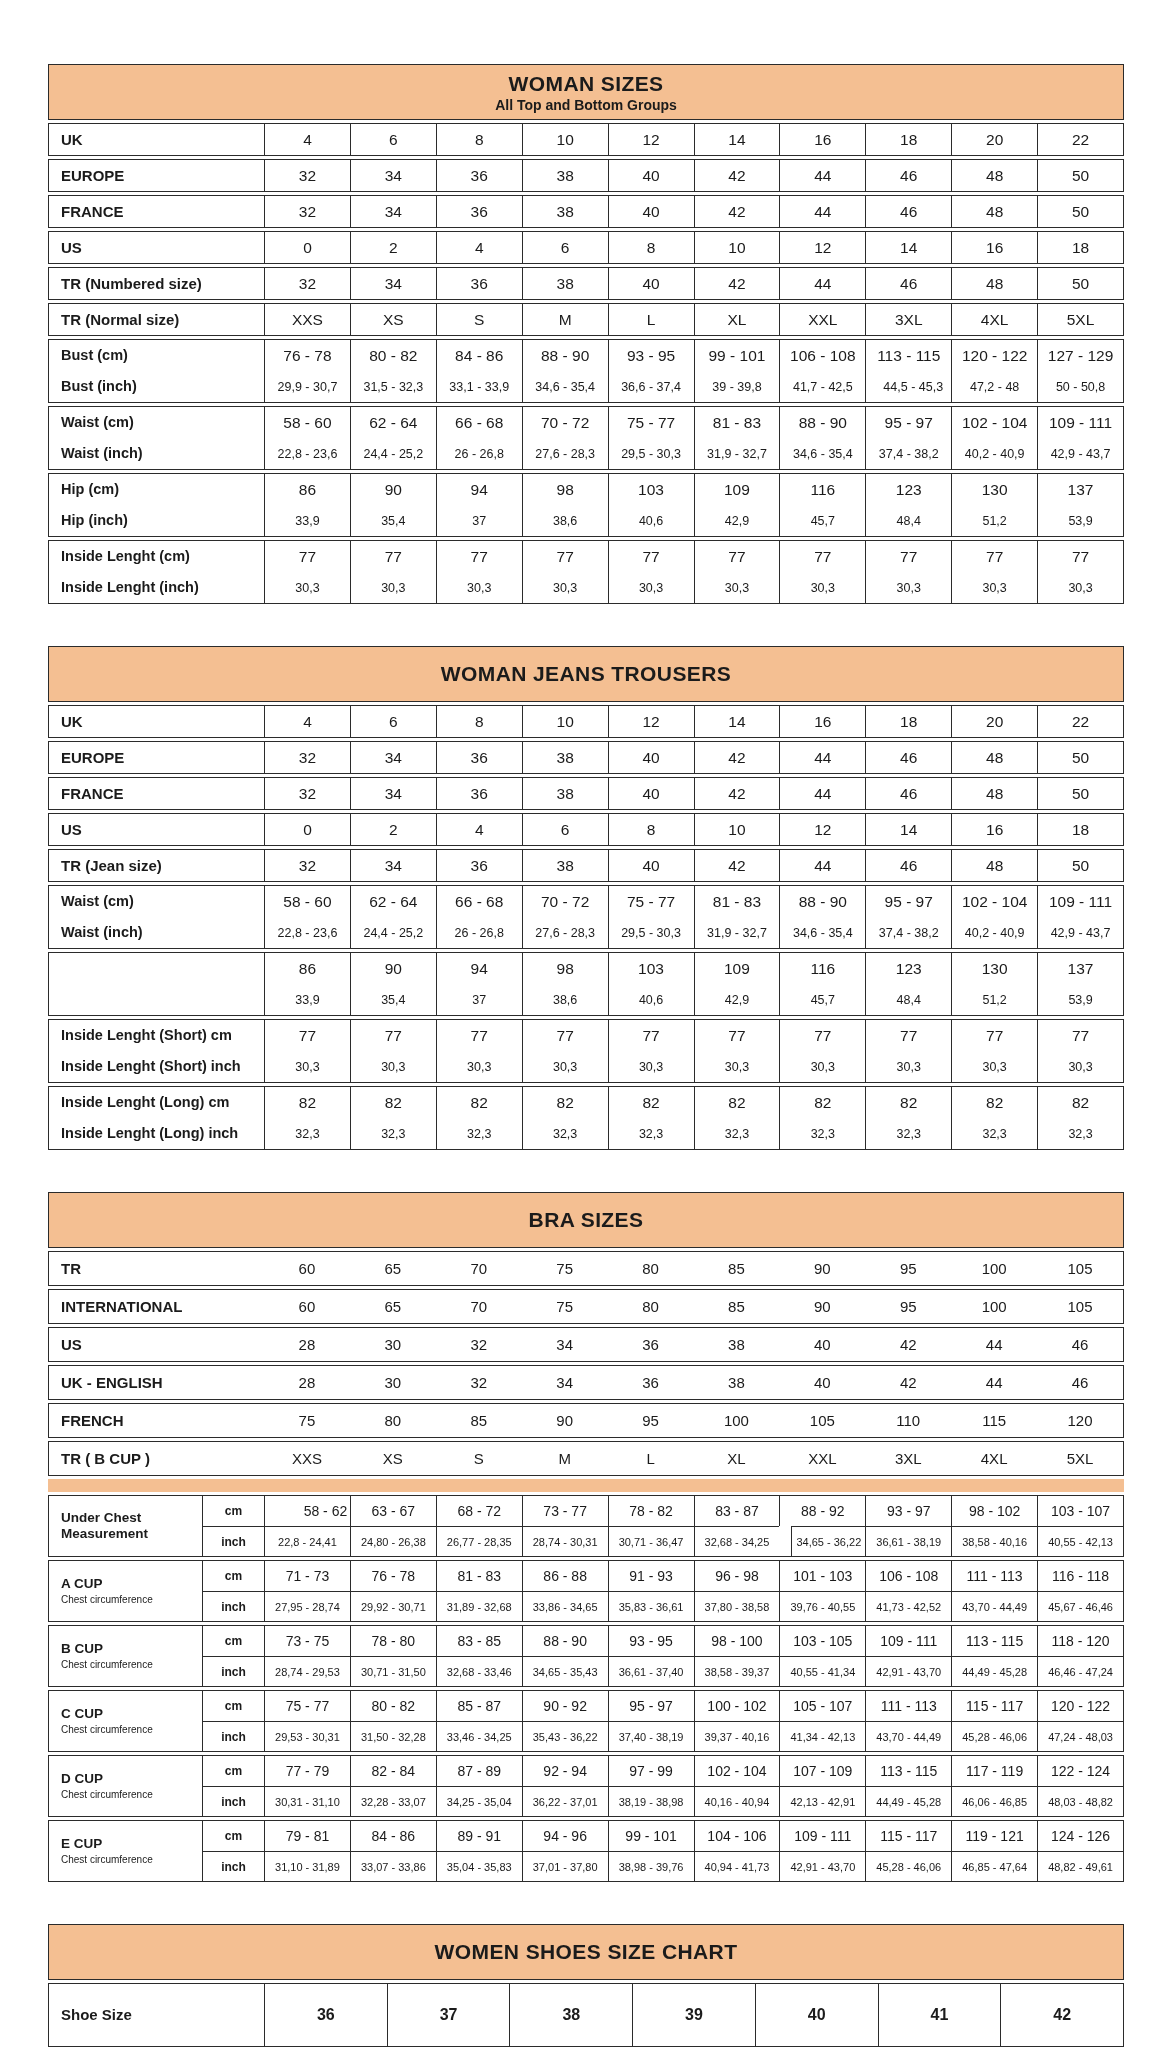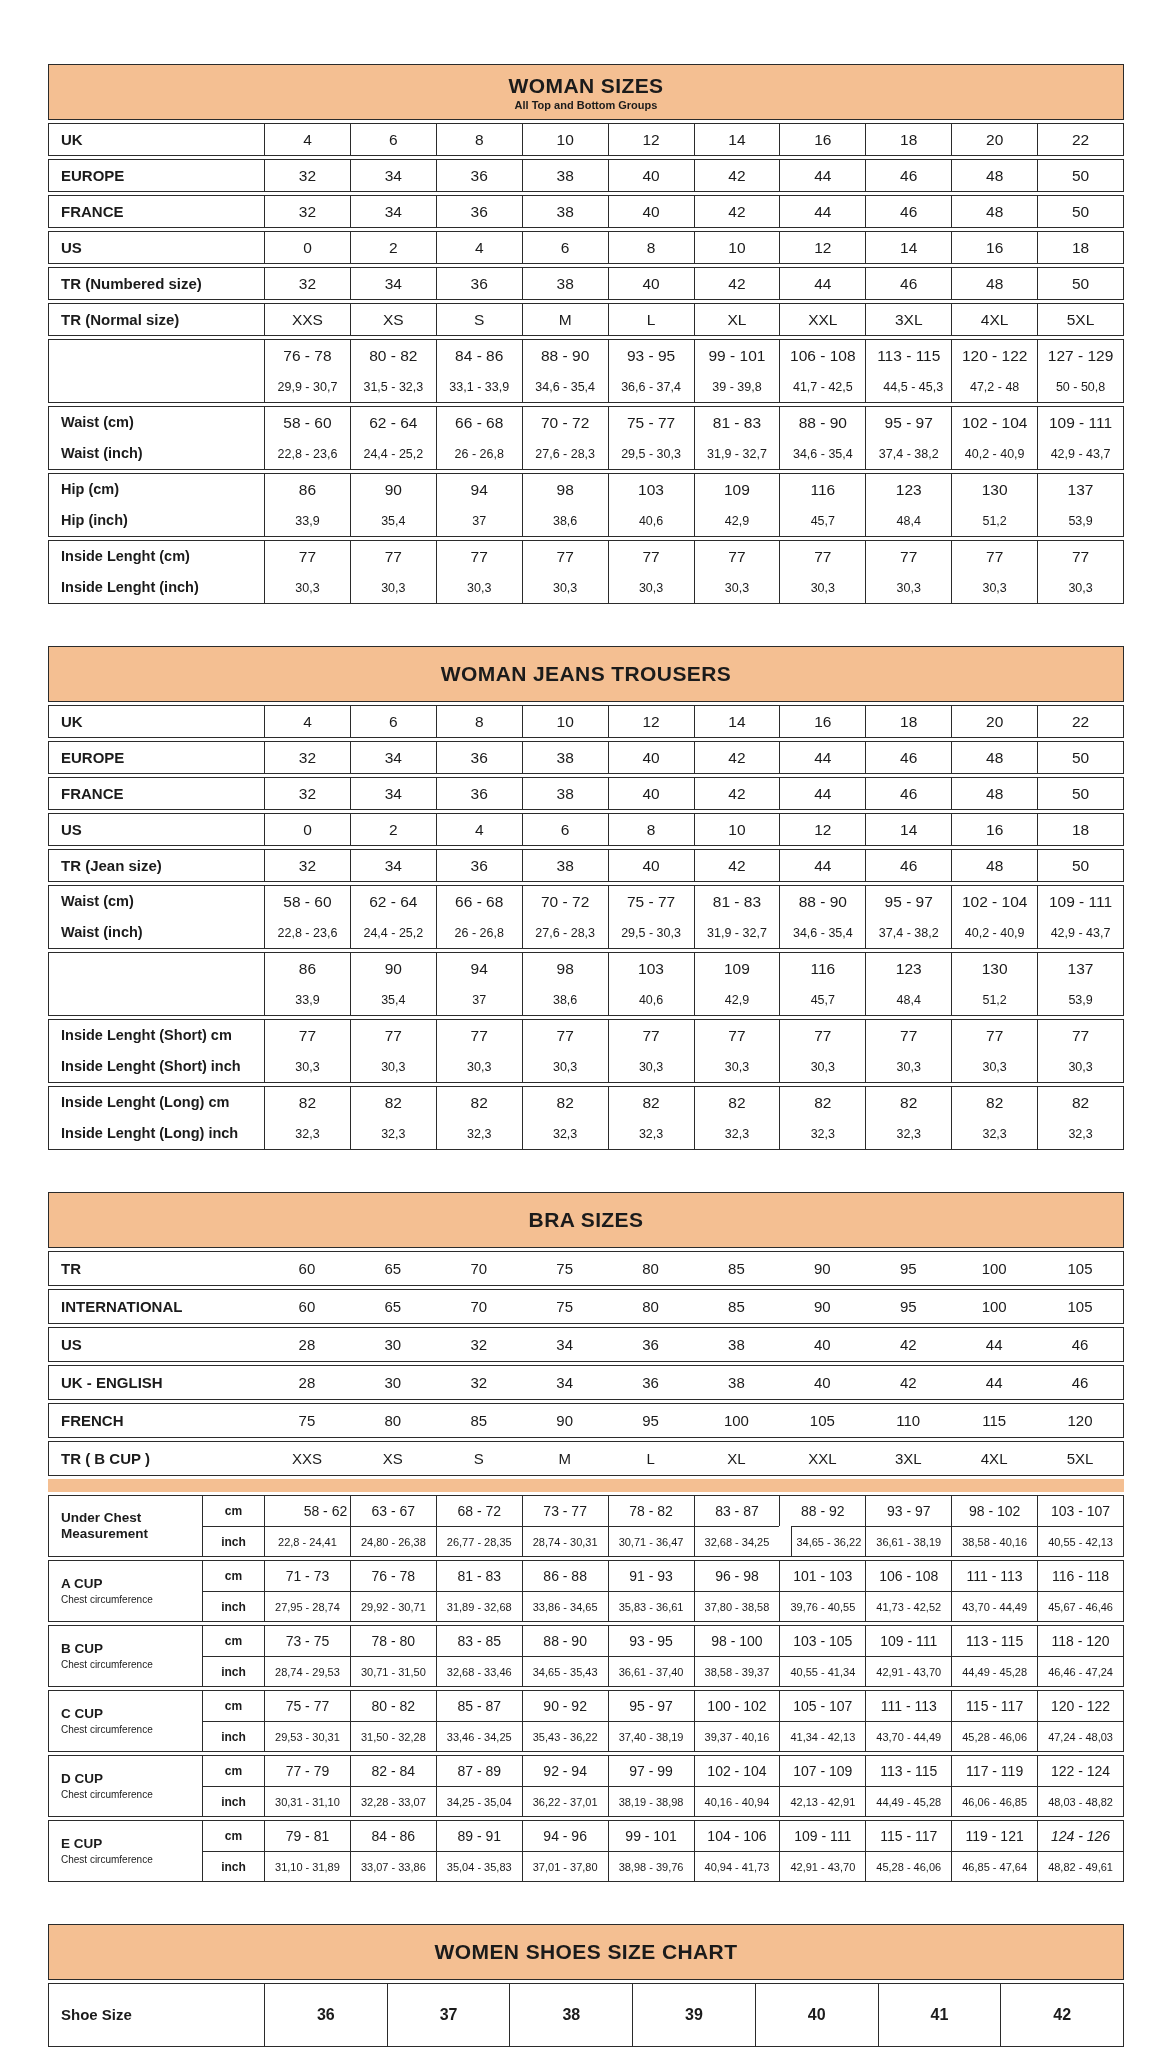--- a/index.html
+++ b/index.html
@@ -1,21 +1,21 @@
 <!DOCTYPE html>
 <html><head>
 <meta charset="utf-8">
 <style>
   html,body{margin:0;padding:0;background:#ffffff;}
   body{font-family:"Liberation Sans", sans-serif;color:#1b1b1b;}
   .page{width:1164px;height:2048px;box-sizing:border-box;padding:64px 40px 0 48px;overflow:hidden;background:#ffffff;}
   .tbl{margin-bottom:42px;}
   .thead{background:#f4bf92;border:1.6px solid #2b2b2b;min-height:54px;display:flex;flex-direction:column;justify-content:center;align-items:center;gap:1px;margin-bottom:3px;}
   .ttitle{font-size:21px;font-weight:bold;letter-spacing:.4px;}
-  .tsub{font-size:11px;font-weight:bold;}
+  .tsub{font-size:14px;font-weight:bold;}
   .grp{display:grid;border:1.6px solid #2b2b2b;margin-bottom:3px;background:#fff;}
   .grp.c10{grid-template-columns:215px repeat(10,1fr);}
   .grp.c7{grid-template-columns:215px repeat(7,1fr);}
   .grp.single{grid-auto-rows:minmax(31px,auto);}
   .grp.plain{grid-auto-rows:minmax(33px,auto);}
   .grp.pair{grid-template-rows:31px 31px;}
   .grp.cup{grid-template-columns:153px 62px repeat(10,1fr);grid-template-rows:30px 30px;}
   .grp.tall{grid-auto-rows:minmax(62px,auto);}
   .lbl{display:flex;flex-direction:column;justify-content:center;padding-left:12px;font-weight:bold;font-size:15px;line-height:1.15;}
   .pairlbl{grid-row:1 / span 2;grid-column:1;justify-content:space-around;}
@@ -116,20 +116,24 @@
           <div class="val">S</div>
           <div class="val">M</div>
           <div class="val">L</div>
           <div class="val">XL</div>
           <div class="val">XXL</div>
           <div class="val">3XL</div>
           <div class="val">4XL</div>
           <div class="val">5XL</div>
         </div>
         <div class="grp pair c10">
+          <div class="lbl pairlbl">
+            <div class="l1">Bust (cm)</div>
+            <div class="l2">Bust (inch)</div>
+          </div>
           <div class="val top" style="grid-area: 1 / 2;">76 - 78</div>
           <div class="val top" style="grid-area: 1 / 3;">80 - 82</div>
           <div class="val top" style="grid-area: 1 / 4;">84 - 86</div>
           <div class="val top" style="grid-area: 1 / 5;">88 - 90</div>
           <div class="val top" style="grid-area: 1 / 6;">93 - 95</div>
           <div class="val top" style="grid-area: 1 / 7;">99 - 101</div>
           <div class="val top" style="grid-area: 1 / 8;">106 - 108</div>
           <div class="val top" style="grid-area: 1 / 9;">113 - 115</div>
           <div class="val top" style="grid-area: 1 / 10;">120 - 122</div>
           <div class="val top" style="grid-area: 1 / 11;">127 - 129</div>
@@ -629,21 +633,21 @@
           <div class="unit" style="grid-area: 1 / 2;">cm</div>
           <div class="val" style="grid-area: 1 / 3;">79 - 81</div>
           <div class="val" style="grid-area: 1 / 4;">84 - 86</div>
           <div class="val" style="grid-area: 1 / 5;">89 - 91</div>
           <div class="val" style="grid-area: 1 / 6;">94 - 96</div>
           <div class="val" style="grid-area: 1 / 7;">99 - 101</div>
           <div class="val" style="grid-area: 1 / 8;">104 - 106</div>
           <div class="val" style="grid-area: 1 / 9;">109 - 111</div>
           <div class="val" style="grid-area: 1 / 10;">115 - 117</div>
           <div class="val" style="grid-area: 1 / 11;">119 - 121</div>
-          <div class="val" style="grid-area: 1 / 12; font-style: italic;">124 - 126</div>
+          <div class="val" style="grid-area: 1 / 12;">124 - 126</div>
           <div class="unit bot" style="grid-area: 2 / 2;">inch</div>
           <div class="val bot" style="grid-area: 2 / 3;">31,10 - 31,89</div>
           <div class="val bot" style="grid-area: 2 / 4;">33,07 - 33,86</div>
           <div class="val bot" style="grid-area: 2 / 5;">35,04 - 35,83</div>
           <div class="val bot" style="grid-area: 2 / 6;">37,01 - 37,80</div>
           <div class="val bot" style="grid-area: 2 / 7;">38,98 - 39,76</div>
           <div class="val bot" style="grid-area: 2 / 8;">40,94 - 41,73</div>
           <div class="val bot" style="grid-area: 2 / 9;">42,91 - 43,70</div>
           <div class="val bot" style="grid-area: 2 / 10;">45,28 - 46,06</div>
           <div class="val bot" style="grid-area: 2 / 11;">46,85 - 47,64</div>

